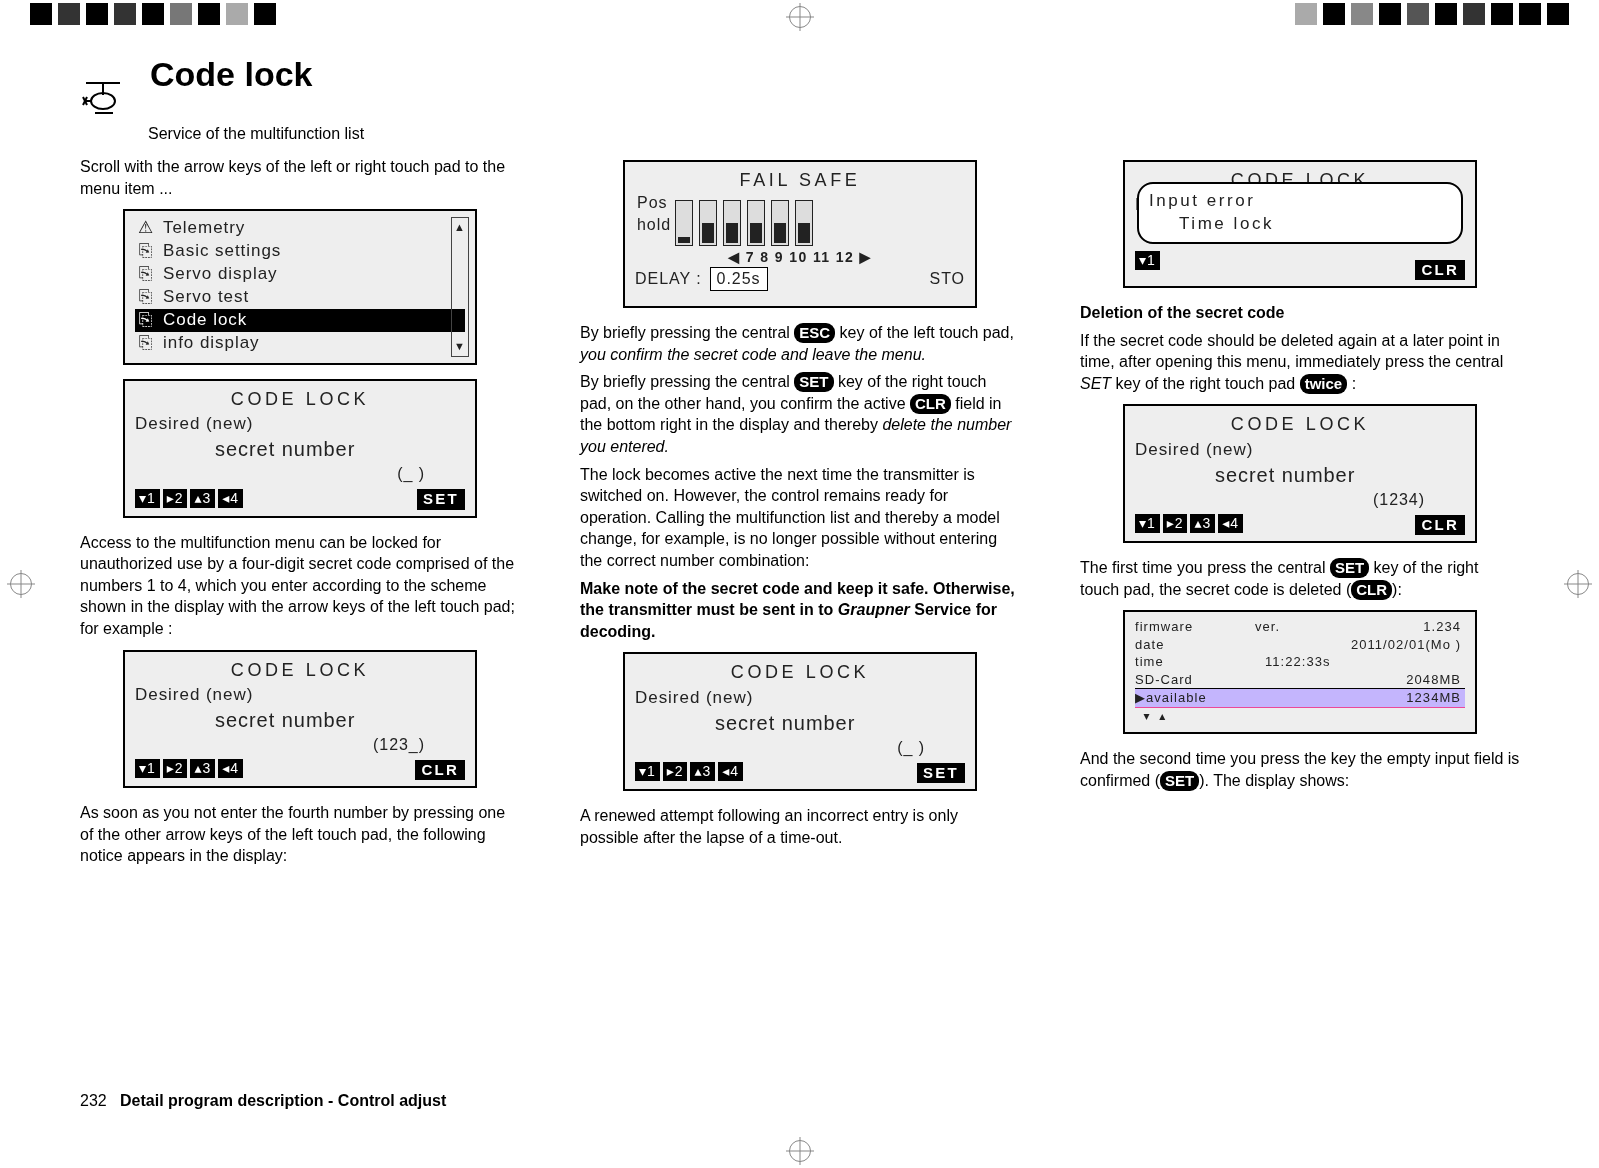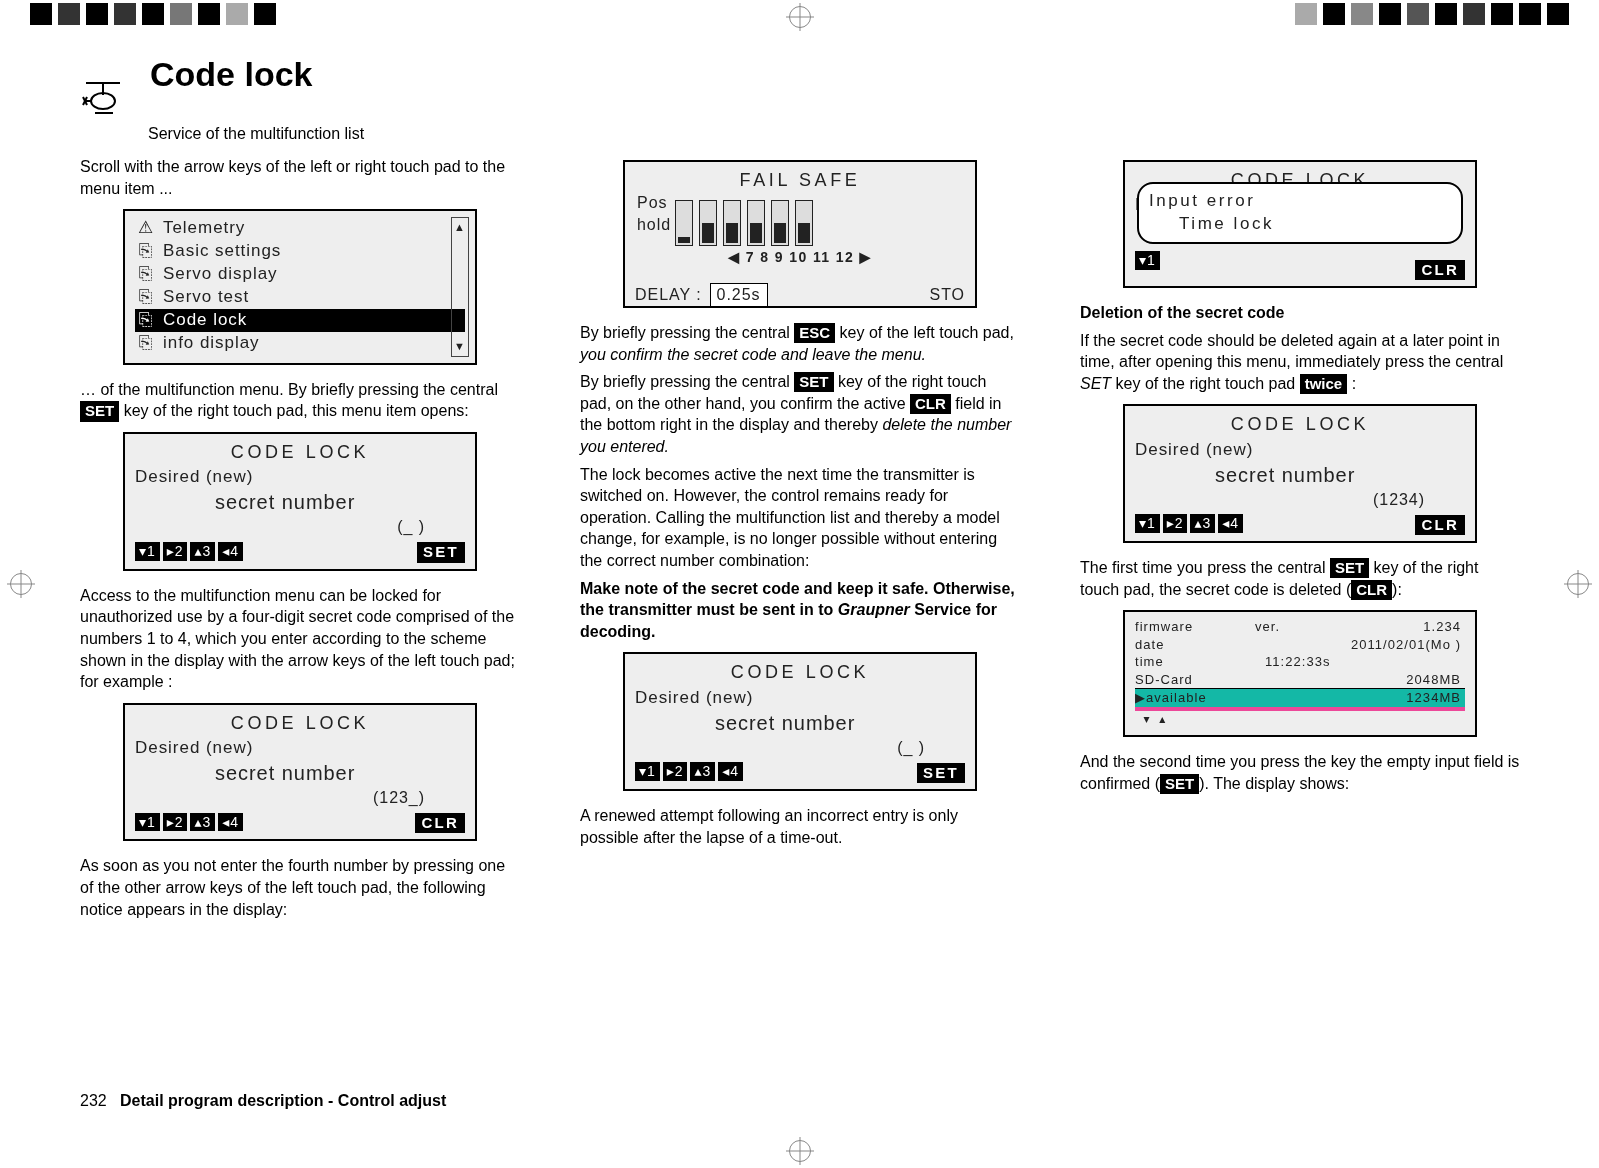--- a/index.html
+++ b/index.html
@@ -100,41 +100,41 @@
   .menu-screen .ic { width:18px; display:inline-block; text-align:center;}
   .menu-screen .scroll { position:absolute; right:6px; top:6px; bottom:6px; width:16px; border:1px solid #444; display:flex; flex-direction:column; justify-content:space-between; align-items:center; padding:2px 0;}
   .menu-screen .scroll span{font-size:11px;}
 
   
   .fs .gauge { height:50px; display:flex; align-items:flex-end; gap:6px; margin:4px 0 2px 40px;}
   .fs .gauge .g {width:16px; border:1px solid #222; background:#ddd; position:relative;}
   .fs .gauge .g .fill{ position:absolute; left:2px; right:2px; bottom:2px; background:#222;}
   .fs .pos { position:absolute; left:12px; top:30px; font-size:16px;}
   .fs .nums{ font-size:14px; text-align:center; letter-spacing:0.1em;font-weight:bold;}
-  .fs .delayrow{ display:flex; align-items:center; gap:8px; font-size:16px; margin-top:16px;}
+  .fs .delayrow{ display:flex; align-items:center; gap:8px; font-size:16px; margin-top:0;}
   .fs .delayval{ border:1px solid #000; padding:0 6px; background:#fff;}
 
   
   .overlay {
     position:absolute; top:20px; left:12px; right:12px;
     background:#fff; border:2px solid #000; border-radius:16px;
     padding:6px 10px; text-align:left; font-size:17px;
     letter-spacing:0.15em;
   }
 
   .keycap {
     display:inline-block; background:#000; color:#fff;
-    padding:0 5px; font-weight:bold; font-size:15px;
+    padding:0 5px; font-weight:bold; font-size:15px;border-radius:9px;
   }
 
   
   .info .row{ display:flex; font-size:13px; letter-spacing:0.08em;}
   .info .row .l{ width:120px;}
   .info .row .r{ flex:1; text-align:right; padding-right:4px;}
-  .info .sel{ background:#14b8a6; border-top:1px solid #000; border-bottom:4px solid #ec4899;}
+  .info .sel{ background:#c4b5fd; border-top:1px solid #000; border-bottom:1px solid #ec4899;}
   .info .tri{ font-size:12px;}
 
   .footer {
     position:absolute;
     left:0; bottom:0;
     font-size:16px;
   }
   .footer b{ font-weight:bold;}
 
   
@@ -234,23 +234,20 @@
         <div class="row">
             <span class="ic">⎘</span>
             <span>info display</span>
           </div>
         <div class="scroll">
             <span>▲</span>
             <span>▼</span>
           </div>
       </div>
 
-      <p>
-        <span>… of the multifunction menu. By briefly pressing the central </span><span class="keycap">SET</span><span> key of the right touch pad, this menu item opens:</span>
-      </p>
 
       <div class="screen">
         <div class="title">CODE  LOCK</div>
         <div class="line">Desired (new)</div>
         <div class="sub">secret number</div>
         <div class="sub2">(_      )</div>
         <div class="rowkeys">
           <span class="k">▾1</span>
           <span class="k">▸2</span>
           <span class="k">▴3</span>

